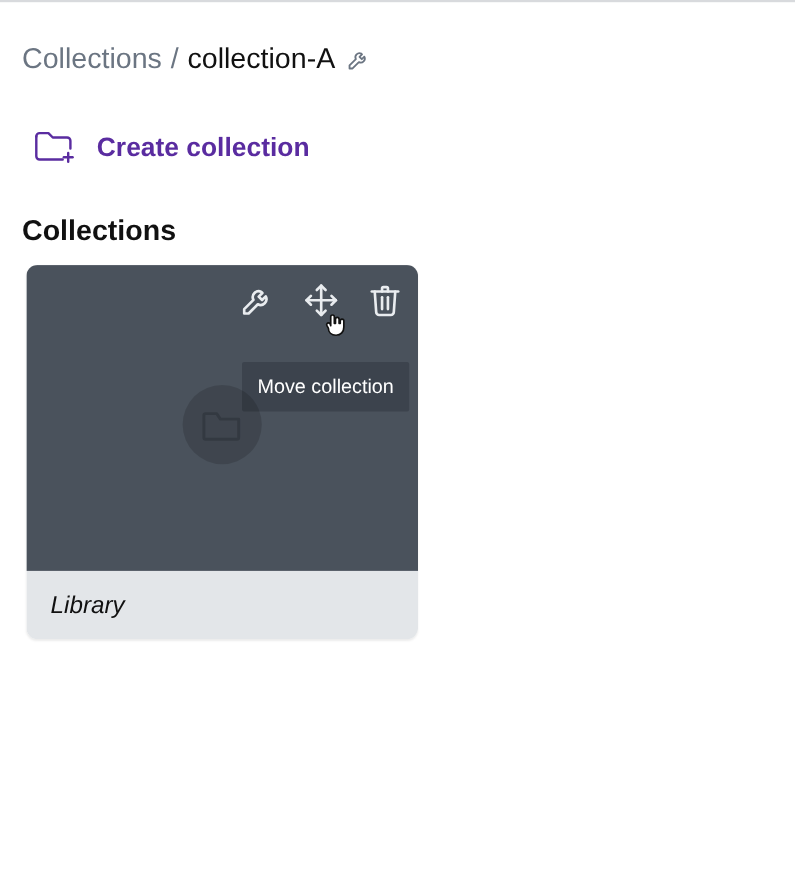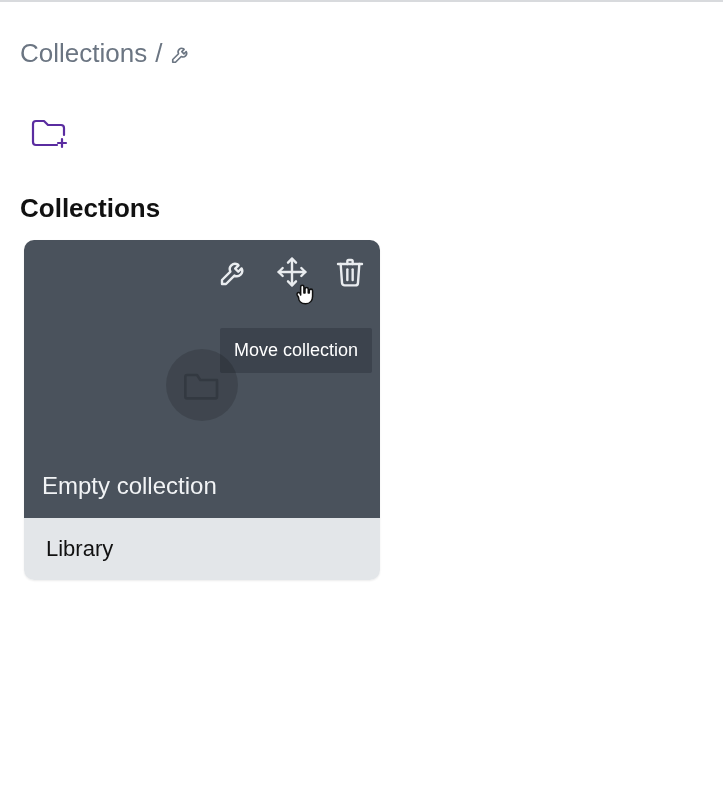--- a/index.html
+++ b/index.html
@@ -129,46 +129,49 @@
     bottom: 18px;
     font-size: 24px;
     color: #f1f3f5;
   }
 
   .card-bottom {
     background: #e3e6e9;
     padding: 18px 22px;
     font-size: 22px;
     color: #111;
+    font-style: italic;
   }
 </style>
 </head>
 <body>
 
 <div class="page">
 
   <nav class="breadcrumb">
     <a href="#" class="link">Collections</a>
     <span class="sep">/</span>
+    <span class="current">collection-A</span>
     <span class="wrench">
       <svg viewBox="0 0 24 24" fill="none" stroke="#6b7582" stroke-width="1.8" stroke-linecap="round" stroke-linejoin="round">
         <path d="M14.7 6.3a4 4 0 0 0-5.4 5.4L3 18v3h3l6.3-6.3a4 4 0 0 0 5.4-5.4l-2.5 2.5-2.3-2.3 2.5-2.5z"></path>
       </svg>
     </span>
   </nav>
 
   <div class="create-row">
     <span>
       <svg width="40" height="34" viewBox="0 0 40 34" fill="none" stroke="#5a2ca0" stroke-width="2.2" stroke-linecap="round" stroke-linejoin="round">
         <path d="M3 9v18a3 3 0 0 0 3 3h21"></path>
         <path d="M3 9a3 3 0 0 1 3-3h8l4 4h13a3 3 0 0 1 3 3v7"></path>
         <line x1="32" y1="24" x2="32" y2="32"></line>
         <line x1="28" y1="28" x2="36" y2="28"></line>
       </svg>
     </span>
+    <span class="label">Create collection</span>
   </div>
 
   <h2 class="section-title">Collections</h2>
 
   <div class="collections-grid">
 
     <div class="collection-card">
       <div class="card-top">
 
         <div class="card-actions">
@@ -204,21 +207,20 @@
         </div>
 
         <div class="tooltip">Move collection</div>
 
         <div class="center-folder">
           <svg viewBox="0 0 24 20" fill="none" stroke="#2f353c" stroke-width="1.6" stroke-linecap="round" stroke-linejoin="round">
             <path d="M3 4h6l2 3h10v10a1 1 0 0 1-1 1H3a1 1 0 0 1-1-1V5a1 1 0 0 1 1-1z"></path>
           </svg>
         </div>
 
-        <div class="card-status">Empty collection</div>
       </div>
 
       <div class="card-bottom">Library</div>
     </div>
 
   </div>
 
 </div>
 
 </body></html>

